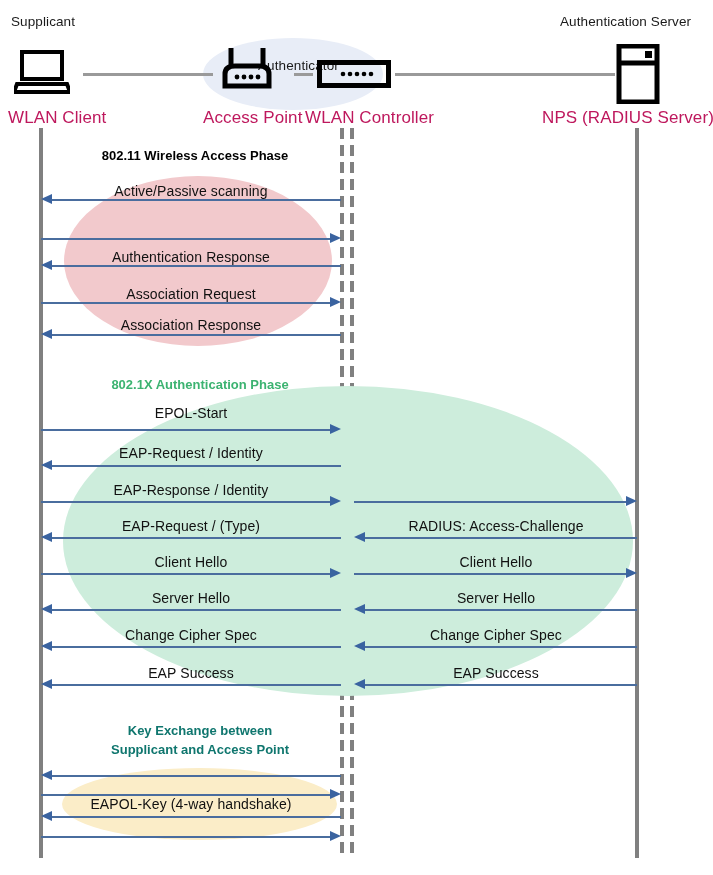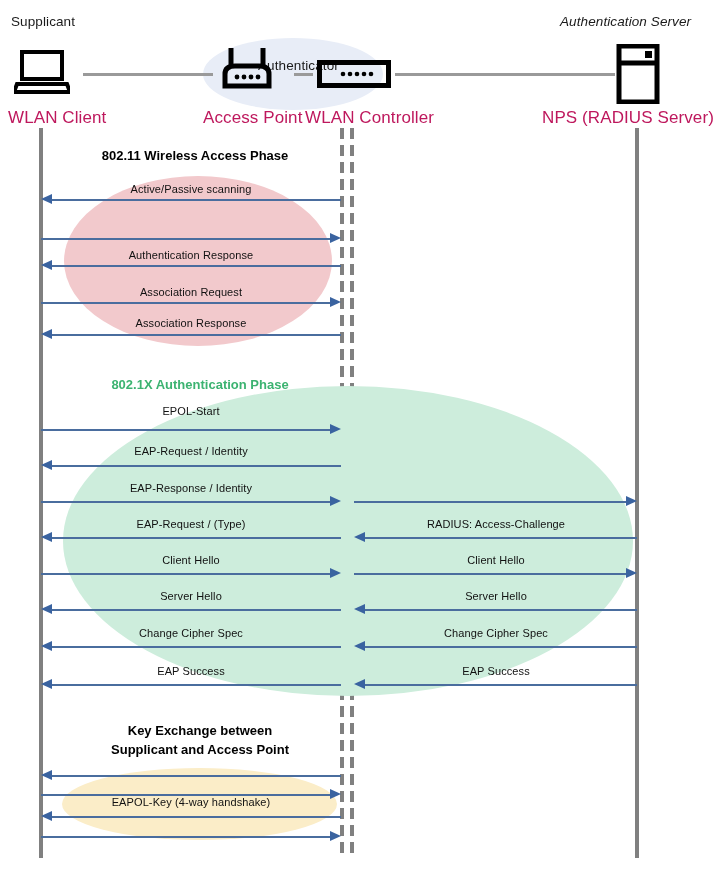--- a/index.html
+++ b/index.html
@@ -96,37 +96,37 @@
     width: 0;
     height: 0;
     border-top: 5.5px solid transparent;
     border-bottom: 5.5px solid transparent;
   }
   .arrow-head.right { border-left: 11px solid #3a63a0; }
   .arrow-head.left  { border-right: 11px solid #3a63a0; }
 
   .msg-label {
     position: absolute;
-    font-size: 11px;
+    font-size: 14px;
     color: #111111;
     text-align: center;
     white-space: nowrap;
     letter-spacing: .1px;
   }
 </style>
 </head>
 <body>
 
 <div id="stage">
 
   <div class="auth-blob"></div>
 
   <div class="role-label" style="left:11px; top:14px;">Supplicant</div>
   <div class="role-label" style="left:258px; top:14px;margin-top:44px;">Authenticator</div>
-  <div class="role-label" style="left:560px; top:14px;font-style:italic;">Authentication Server</div>
+  <div class="role-label" style="left:560px; top:14px;">Authentication Server</div>
 
   <div class="wire" style="left:83px; top:73px; width:130px;"></div>
   <div class="wire" style="left:294px; top:73px; width:19px;"></div>
   <div class="wire" style="left:395px; top:73px; width:220px;"></div>
 
   <div class="icon-wrap" style="left:14px; top:50px;">
     <svg width="56" height="44" viewBox="0 0 56 44">
       <rect x="8" y="2" width="40" height="27" fill="none" stroke="#000" stroke-width="4"></rect>
       <path d="M3 34 L53 34 L56 42 L0 42 Z" fill="none" stroke="#000" stroke-width="4"></path>
     </svg>
@@ -172,21 +172,21 @@
   <div class="lifeline-dashed" style="left:340px; top:128px; height:730px;"></div>
   <div class="lifeline-dashed" style="left:350px; top:128px; height:730px;"></div>
   <div class="lifeline" style="left:635px; top:128px; height:730px;"></div>
 
   <div class="phase-blob blob-80211" style="left:64px; top:176px; width:268px; height:170px;"></div>
   <div class="phase-blob blob-8021x" style="left:63px; top:386px; width:570px; height:310px;"></div>
   <div class="phase-blob blob-key" style="left:62px; top:768px; width:275px; height:72px;"></div>
 
   <div class="phase-caption" style="left:60px; top:146px; width:270px; color:#000000;">802.11 Wireless Access Phase</div>
   <div class="phase-caption" style="left:65px; top:375px; width:270px; color:#3cb371;">802.1X Authentication Phase</div>
-  <div class="phase-caption" style="left:65px; top:721px; width:270px; color:#000000;">Key Exchange between
+  <div class="phase-caption" style="left:65px; top:721px; width:270px; color:#0f766e;">Key Exchange between
 Supplicant and Access Point</div>
 
   <div class="msg-label" style="left:41px; top:183px; width:300px;">Active/Passive scanning</div>
   <div class="msg-line" style="left:46px; top:199px; width:295px;"></div>
   <div class="arrow-head left" style="left:41px; top:194px;"></div>
 
   <div class="msg-line" style="left:41px; top:238px; width:294px;"></div>
   <div class="arrow-head right" style="left:330px; top:233px;"></div>
 
   <div class="msg-label" style="left:41px; top:249px; width:300px;">Authentication Response</div>

